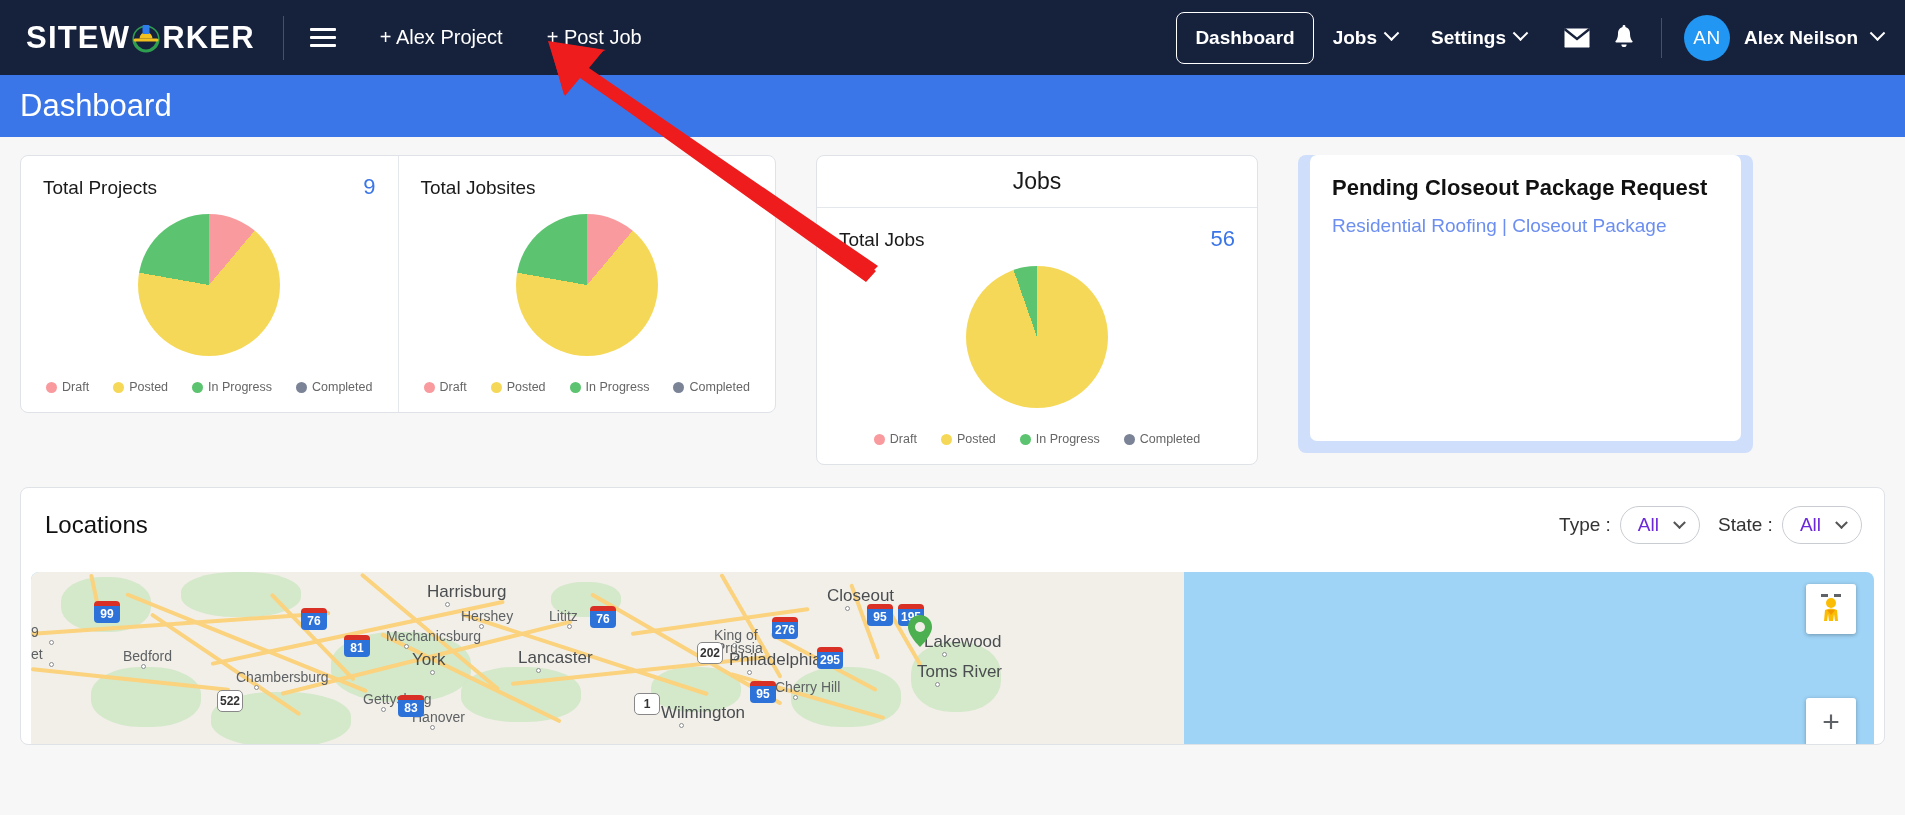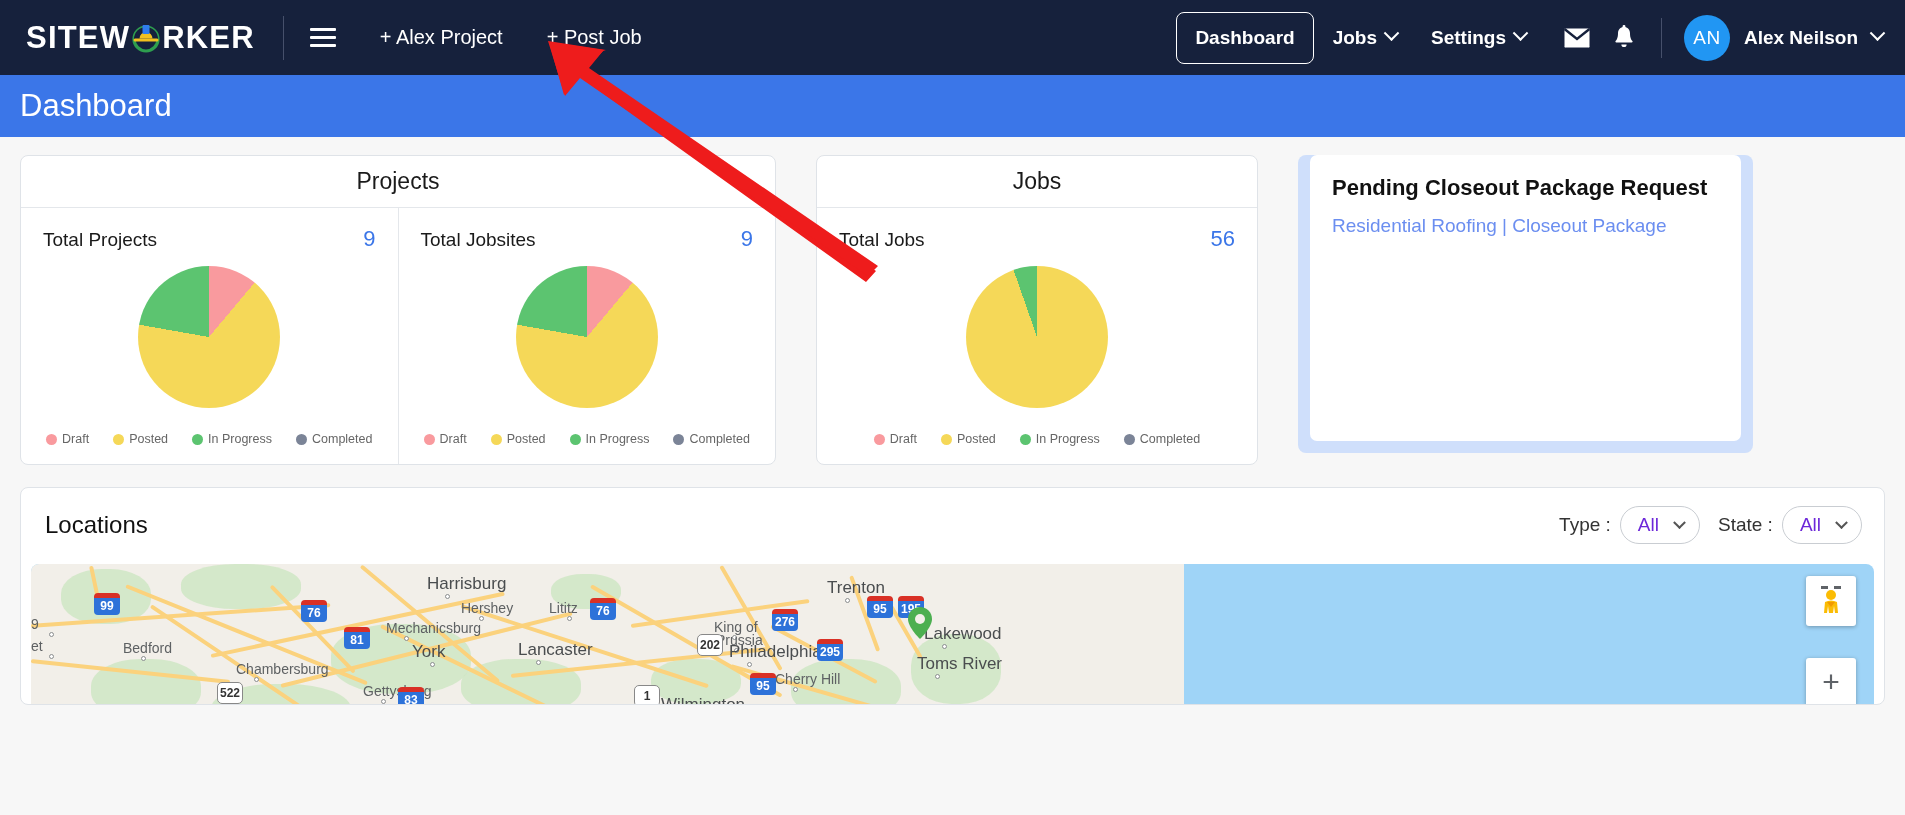--- a/index.html
+++ b/index.html
@@ -132,21 +132,21 @@
   .filter { display: flex; align-items: center; gap: 9px; font-size: 19px; color: #333; }
   .pill {
     display: flex; align-items: center; gap: 16px;
     border: 1px solid #c9cdd2; border-radius: 22px;
     padding: 7px 15px 7px 17px; font-size: 19px; color: #6d28d9; cursor: pointer;
     background: #fff;
   }
   .pill .chev2 { width: 9px; height: 9px; border-right: 2.2px solid #555; border-bottom: 2.2px solid #555; transform: rotate(45deg) translate(-2px,-2px); }
 
   
-  .map { position: relative; height: 140px; margin: 4px 10px 0 10px; border-radius: 8px 8px 0 0; overflow: hidden; background: #9fd4f7; }
+  .map { position: relative; height: 172px; margin: 12px 10px 0 10px; border-radius: 8px 8px 0 0; overflow: hidden; background: #9fd4f7; }
   .map-land { position: absolute; inset: 0 690px 0 0; background: #f2efe9; }
   .map-green { position: absolute; border-radius: 45%; background: #cfe6c4; opacity: .85; }
   .map-road { position: absolute; background: #fbd27d; height: 4px; border-radius: 2px; transform-origin: left center; }
   .map-label { position: absolute; font-size: 14px; color: #5e6163; white-space: nowrap; font-family: "Liberation Sans", sans-serif; }
   .map-label.big { font-size: 17px; color: #4a4d4f; }
   .map-city-dot { position: absolute; width: 5px; height: 5px; border: 1.5px solid #8a8d8f; border-radius: 50%; background: #fff; }
   .shield { position: absolute; width: 26px; height: 22px; background: #2d72d9; border-radius: 4px; color: #fff; font-size: 12px; font-weight: 700; display: flex; align-items: flex-end; justify-content: center; padding-bottom: 2px; border-top: 5px solid #d93025; }
   .shield.us { background: #fff; color: #333; border: 1.5px solid #888; border-radius: 5px; align-items: center; padding: 0; }
   .marker { position: absolute; width: 26px; height: 34px; }
   .map-ctl { position: absolute; background: #fff; border-radius: 3px; box-shadow: 0 1px 4px rgba(0,0,0,.3); display: flex; align-items: center; justify-content: center; cursor: pointer; }
@@ -221,21 +221,20 @@
 
 <div class="pagebar">
   <h1>Dashboard</h1>
 </div>
 
 <div class="content">
 
   <div class="cards-row">
 
     <div class="card" style="width:756px;">
-      <div class="card-head">Projects</div>
       <div class="card-body">
         <div class="stat-cell">
           <div class="stat-top">
             <span class="stat-label">Total Projects</span>
             <span class="stat-value">9</span>
           </div>
           <div class="pie-wrap">
               <div class="pie" style="background: conic-gradient(rgb(249, 154, 158) 0deg, rgb(249, 154, 158) 40deg, rgb(245, 216, 88) 40deg, rgb(245, 216, 88) 280deg, rgb(92, 196, 112) 280deg, rgb(92, 196, 112) 360deg); box-shadow: rgb(255, 255, 255) 0px 0px 0px 0px inset;"></div>
             </div>
           <div class="legend">
@@ -382,21 +381,21 @@
           <div class="map-road" style="left: 740px; top: 60px; width: 120px; transform: rotate(28deg);"></div>
           <div class="map-road" style="left: 240px; top: 20px; width: 120px; transform: rotate(46deg);"></div>
           <div class="map-label big" style="left: 396px; top: 10px;">Harrisburg</div>
           <div class="map-city-dot" style="left: 414px; top: 30px;"></div>
           <div class="map-label" style="left: 430px; top: 36px;">Hershey</div>
           <div class="map-city-dot" style="left: 448px; top: 52px;"></div>
           <div class="map-label" style="left: 355px; top: 56px;">Mechanicsburg</div>
           <div class="map-city-dot" style="left: 373px; top: 72px;"></div>
           <div class="map-label" style="left: 518px; top: 36px;">Lititz</div>
           <div class="map-city-dot" style="left: 536px; top: 52px;"></div>
-          <div class="map-label big" style="left: 796px; top: 14px;">Trenton</div>
+          <div class="map-label big" style="left: 796px; top: 14px;">Closeout</div>
           <div class="map-city-dot" style="left: 814px; top: 34px;"></div>
           <div class="map-label" style="left: 683px; top: 55px;">King of</div>
           <div class="map-city-dot" style="left: 701px; top: 71px;"></div>
           <div class="map-label" style="left: 685px; top: 68px;">Prussia</div>
           <div class="map-city-dot" style="left: 703px; top: 84px;"></div>
           <div class="map-label" style="left: 92px; top: 76px;">Bedford</div>
           <div class="map-city-dot" style="left: 110px; top: 92px;"></div>
           <div class="map-label big" style="left: 487px; top: 76px;">Lancaster</div>
           <div class="map-city-dot" style="left: 505px; top: 96px;"></div>
           <div class="map-label big" style="left: 381px; top: 78px;">York</div>

